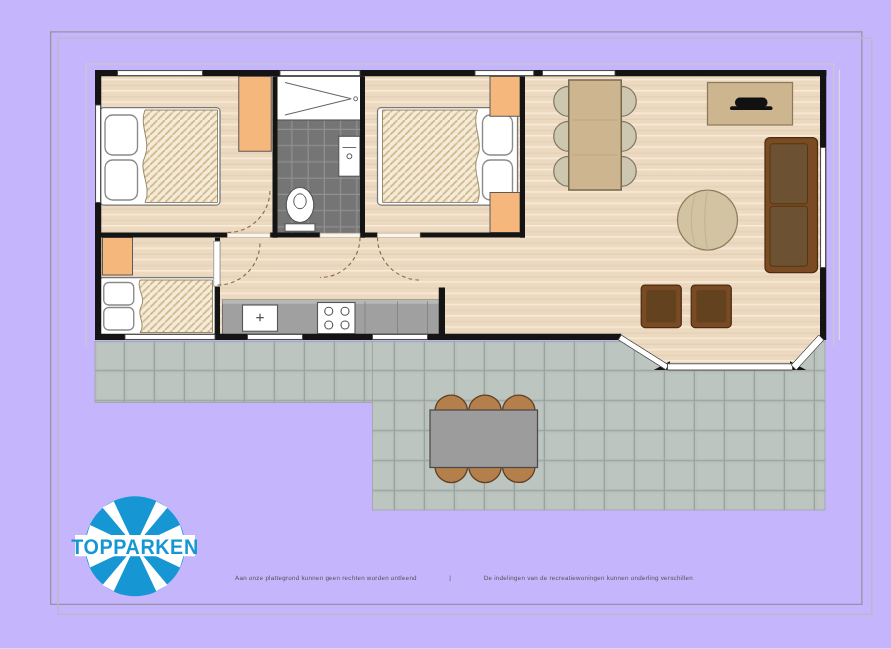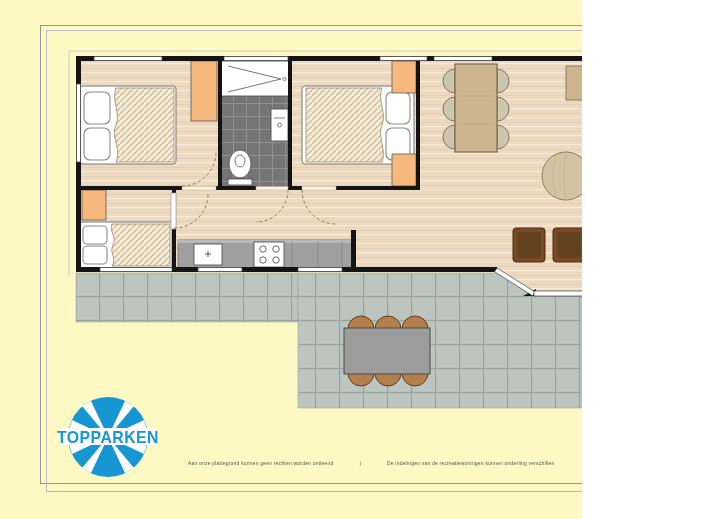--- a/index.html
+++ b/index.html
@@ -1,16 +1,16 @@
 <!DOCTYPE html>
 <html style="--brand-blue: #1697d4; --wall: #141414; --floor: #ecd9c0; --floor-line: #f8ecd9; --wardrobe: #f6b77c; --bath-tile: #757575; --terrace-tile: #b9c1bd; --terrace-grout: #98a29e; --sofa: #7a4a24; --wood: #cdb68f; --counter: #a0a0a0; --outdoor-chair: #b57f4c; --frame: #94949c;"><head>
 <meta charset="utf-8">
 <style>
   html,body{margin:0;padding:0;background:#fff;}
-  .canvas{position:relative;width:582px;height:519px;background:#fef9c3;overflow:hidden;
+  .canvas{position:relative;width:713px;height:519px;background:#c4b5fd;overflow:hidden;
           font-family:"Liberation Sans",sans-serif;}
   .frame-outer{position:absolute;left:40px;top:25px;width:648px;height:457px;
                border:1px solid var(--frame,#94949c);}
   .frame-inner{position:absolute;left:46px;top:30px;width:650px;height:460px;
                border:1px solid #b9b9c1;}
   svg.plan{position:absolute;left:0;top:0;}
   
   .wall{fill:var(--wall,#141414);}
   .win{fill:#ffffff;stroke:#444;stroke-width:0.7;}
   .sill{fill:#faf4ea;stroke:#b5a98f;stroke-width:0.5;}

